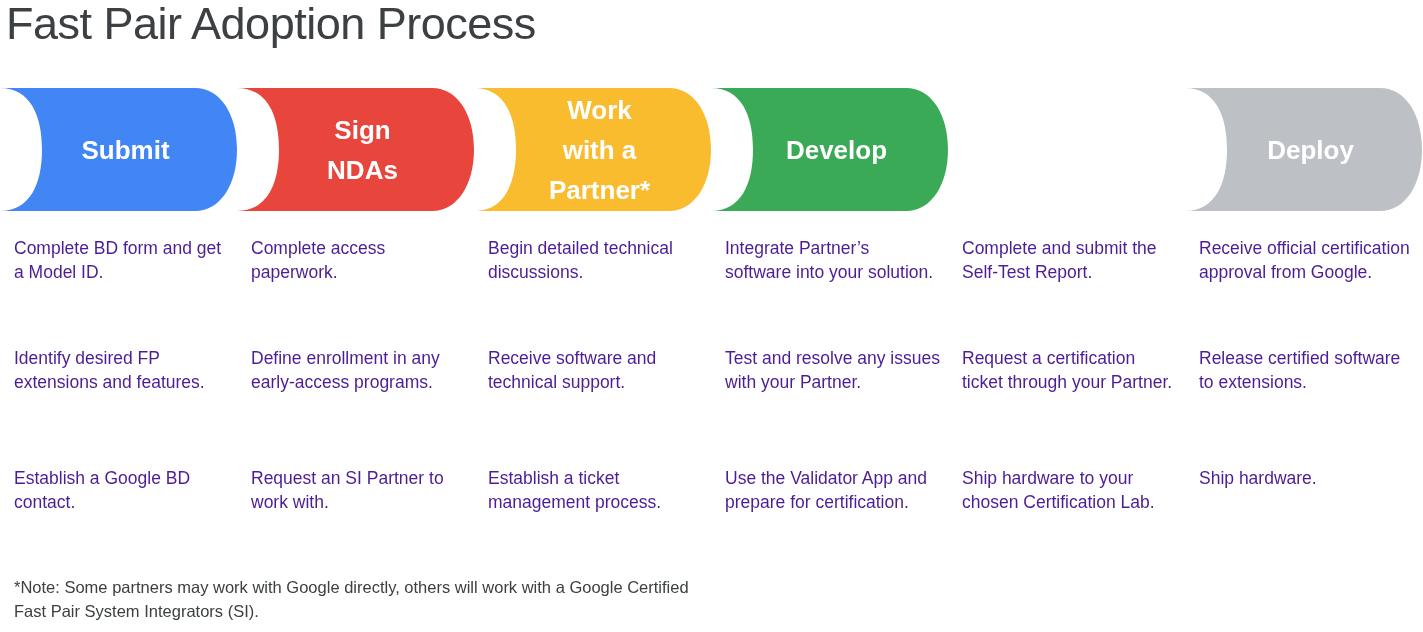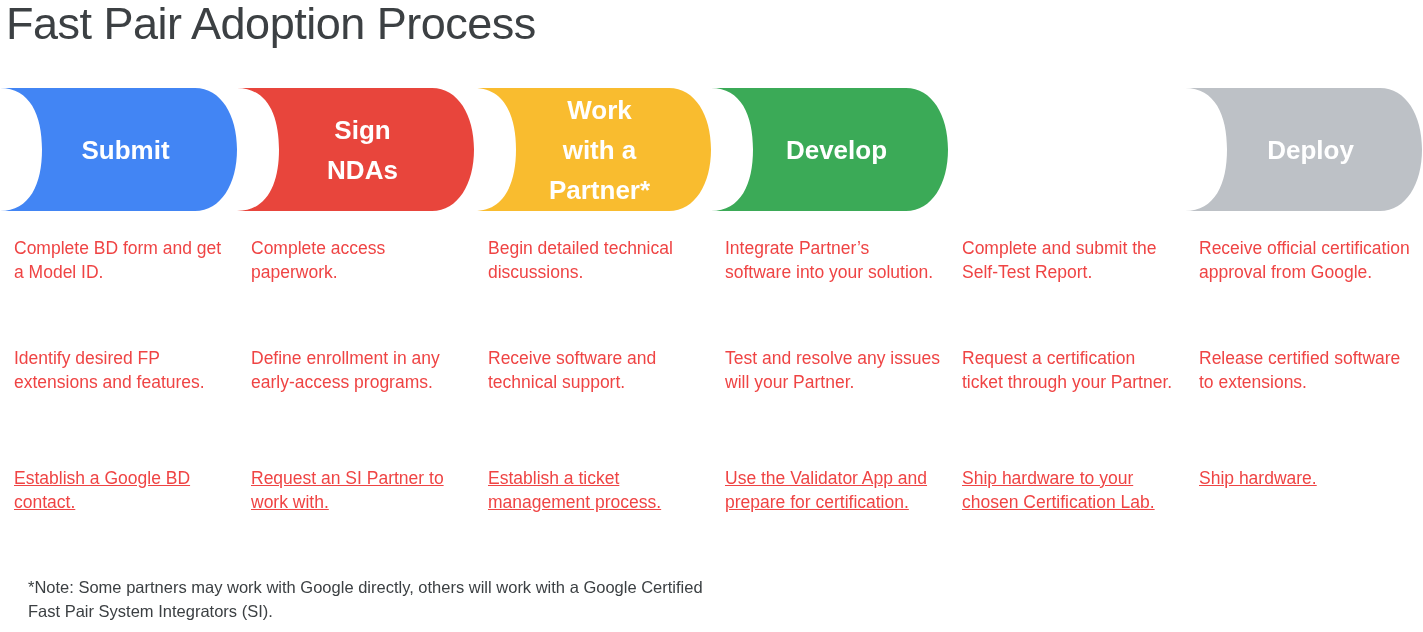--- a/index.html
+++ b/index.html
@@ -103,30 +103,30 @@
   .col3 { left: 725px; }
   .col4 { left: 962px; }
   .col5 { left: 1199px; width: 212px; }
 
   .note-row {
     position: absolute;
     left: 0;
     width: 100%;
     font-size: 17.5px;
     line-height: 24px;
-    color: #ef4444;
+    color: #4c1d95;
   }
   .row0 { top: 0px; }
   .row1 { top: 110px; }
-  .row2 { top: 230px; text-decoration: underline; }
+  .row2 { top: 230px; }
 
   
   .footnote {
     position: absolute;
-    left: 28px;
+    left: 14px;
     top: 575px;
     width: 700px;
     font-size: 16.5px;
     line-height: 24px;
     color: #3c4043;
   }
 </style>
 </head>
 <body>
 
@@ -191,21 +191,21 @@
         <div class="note-row row1">Define enrollment in any early-access programs.</div>
         <div class="note-row row2">Request an SI Partner to work with.</div>
       </div>
       <div class="column col2">
         <div class="note-row row0">Begin detailed technical discussions.</div>
         <div class="note-row row1">Receive software and technical support.</div>
         <div class="note-row row2">Establish a ticket management process.</div>
       </div>
       <div class="column col3">
         <div class="note-row row0">Integrate Partner’s software into your solution.</div>
-        <div class="note-row row1">Test and resolve any issues will your Partner.</div>
+        <div class="note-row row1">Test and resolve any issues with your Partner.</div>
         <div class="note-row row2">Use the Validator App and prepare for certification.</div>
       </div>
       <div class="column col4">
         <div class="note-row row0">Complete and submit the Self-Test Report.</div>
         <div class="note-row row1">Request a certification ticket through your Partner.</div>
         <div class="note-row row2">Ship hardware to your chosen Certification Lab.</div>
       </div>
       <div class="column col5">
         <div class="note-row row0">Receive official certification approval from Google.</div>
         <div class="note-row row1">Release certified software to extensions.</div>

